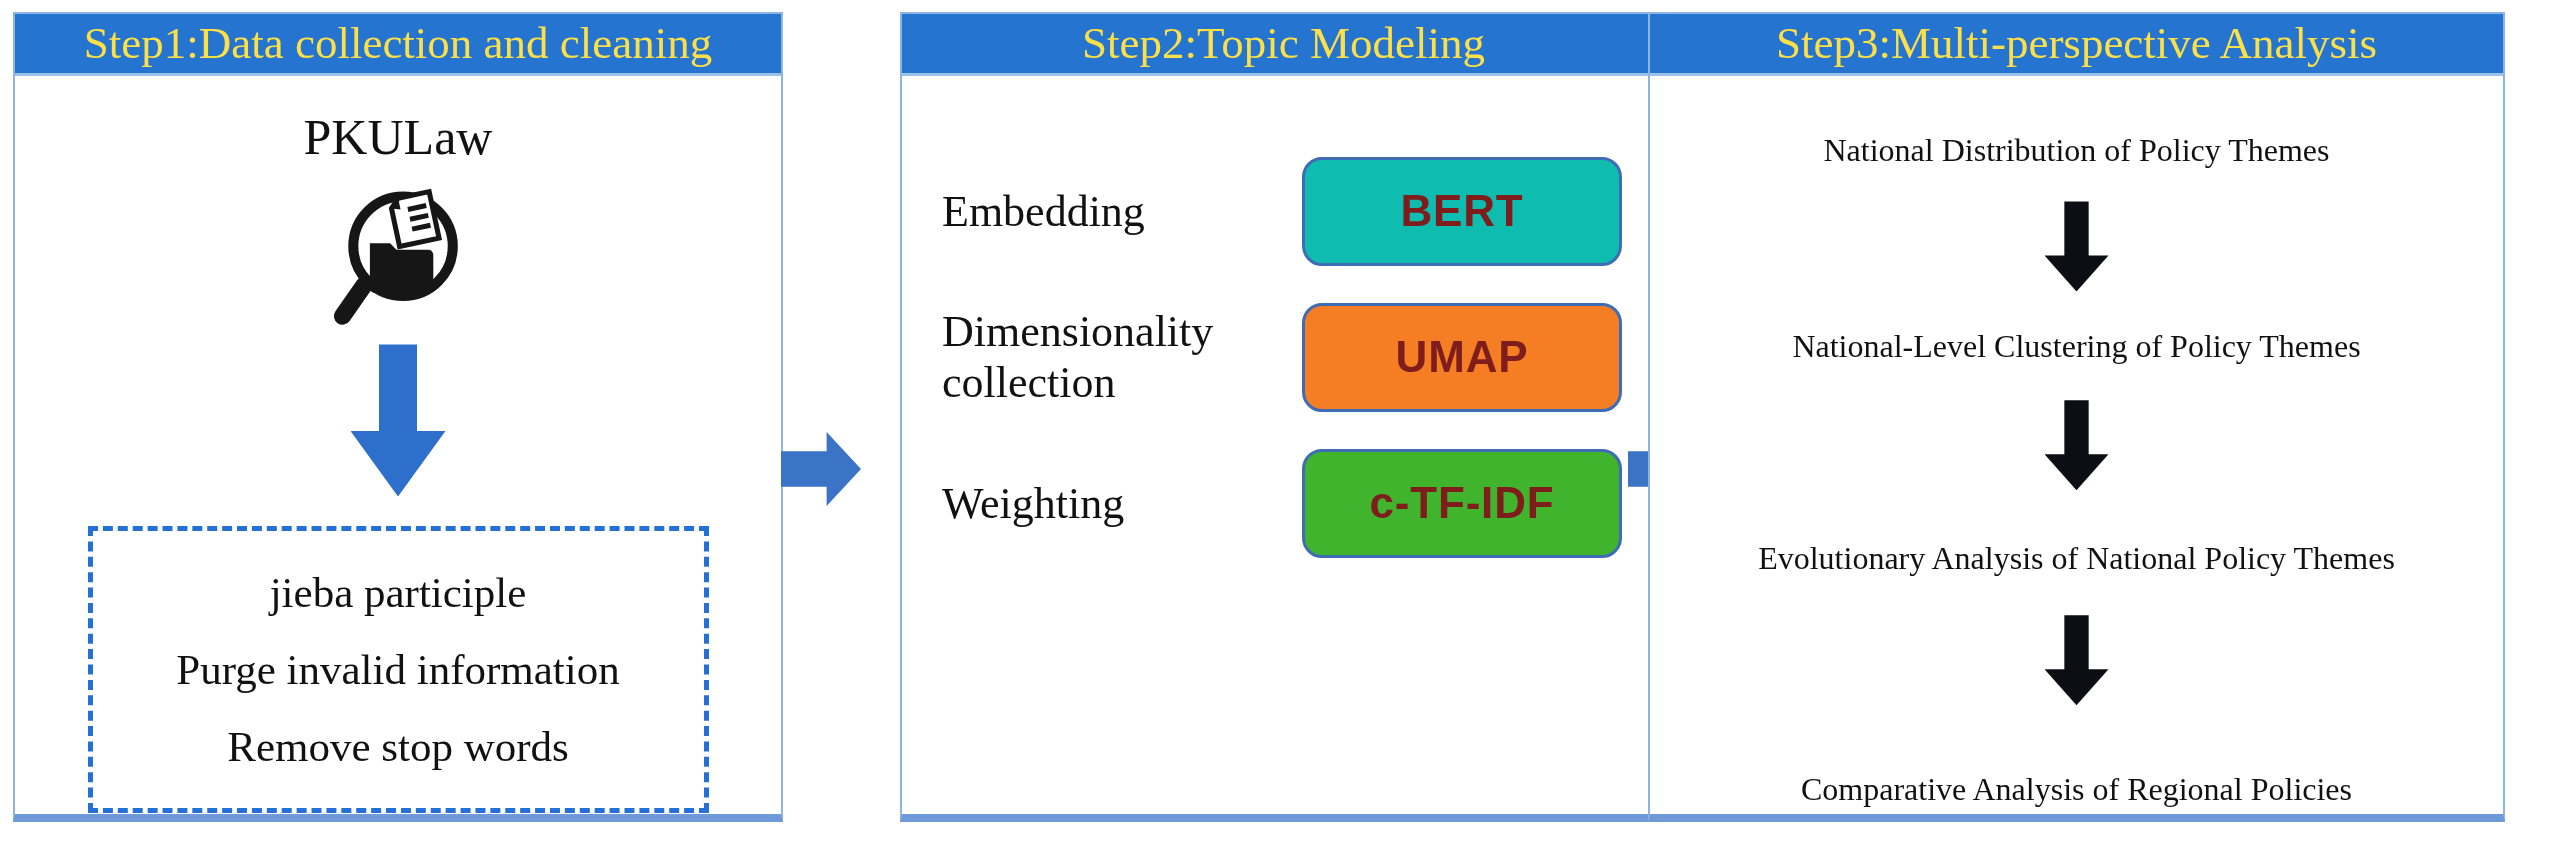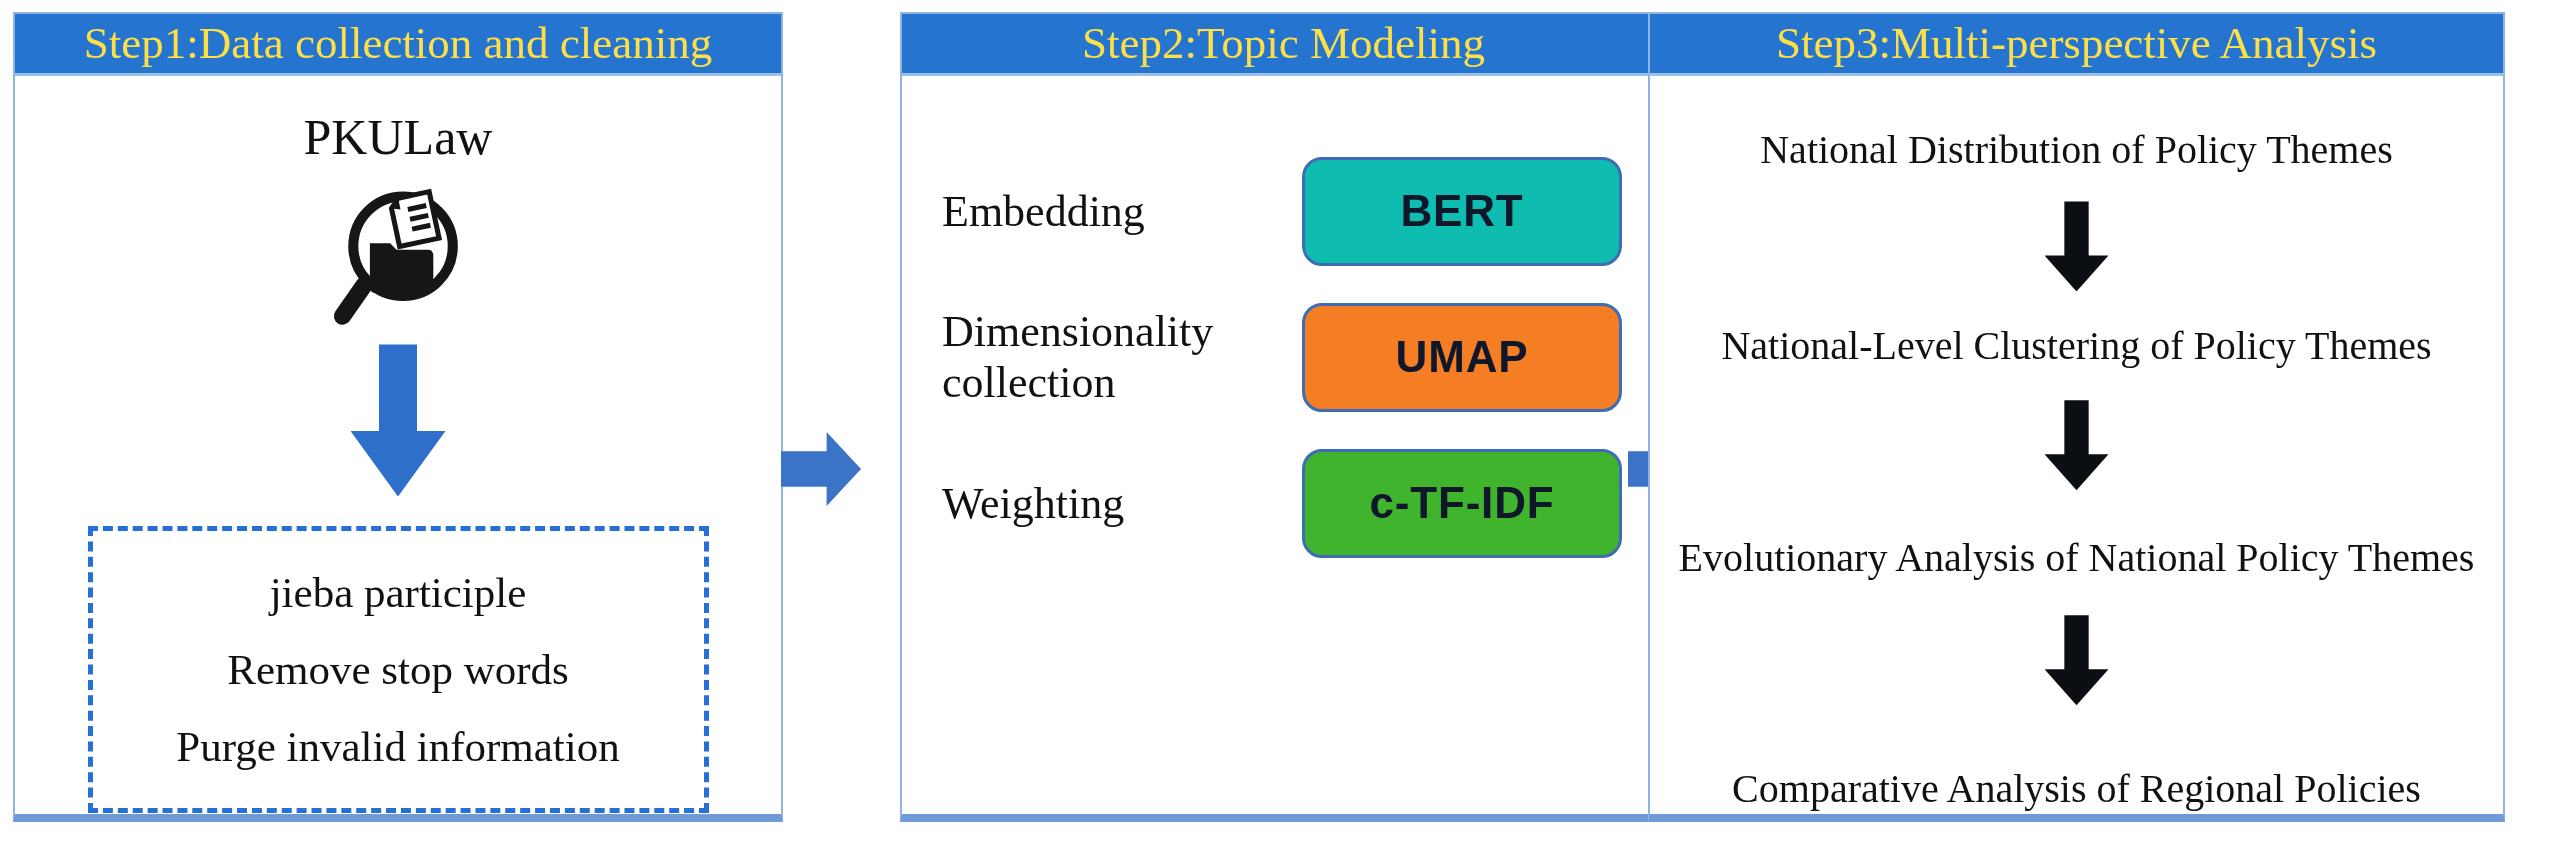--- a/index.html
+++ b/index.html
@@ -48,25 +48,25 @@
     justify-content:space-between;padding:0 43px 0 40px;flex:0 0 auto;
   }
   .model-row.r0{margin-top:81px;}
   .model-row.r1{margin-top:37px;}
   .model-row.r2{margin-top:37px;}
   .model-row.r3{margin-top:37px;}
   .model-label{font-size:44px;line-height:51px;max-width:357px;}
   .tool-button{
     width:320px;height:109px;box-sizing:border-box;border:3.1px solid #3E6CB5;
     border-radius:20px;display:flex;align-items:center;justify-content:center;
-    color:#0f172a;font-family:"Liberation Sans",sans-serif;
+    color:#7f1d1d;font-family:"Liberation Sans",sans-serif;
     font-size:44px;font-weight:600;letter-spacing:0.8px;white-space:nowrap;
   }
   
-  .analysis-step{font-size:40px;line-height:50px;white-space:nowrap;flex:0 0 auto;}
+  .analysis-step{font-size:32px;line-height:50px;white-space:nowrap;flex:0 0 auto;}
   .analysis-step.s0{margin-top:40px;}
   .analysis-step.s1{margin-top:20px;}
   .analysis-step.s2{margin-top:33px;}
   .analysis-step.s3{margin-top:49px;}
   .down-arrow-black{
     flex:0 0 auto;width:64px;height:90px;
     clip-path:polygon(31% 0,69% 0,69% 60%,100% 60%,50% 100%,0% 60%,31% 60%);
     filter:drop-shadow(0 0 1.6px #2F5496);
   }
   .down-arrow-black.a0{margin-top:17px;}
@@ -96,22 +96,22 @@
         <line x1="122" y1="58" x2="148" y2="58" stroke="#161616" stroke-width="7"></line>
         <line x1="122" y1="72" x2="148" y2="72" stroke="#161616" stroke-width="7"></line>
       </g>
       <path d="M66 92 h28 l9 9 h44 a7 7 0 0 1 7 7 v46 a7 7 0 0 1 -7 7 H73 a7 7 0 0 1 -7 -7 z" fill="#161616"></path>
     </svg>
 
     <div class="down-arrow-blue" style="background-color: rgb(45, 111, 203);"></div>
 
     <div class="dashed-box">
       <div class="clean-step">jieba participle</div>
+      <div class="clean-step">Purge invalid information</div>
       <div class="clean-step">Remove stop words</div>
-      <div class="clean-step">Purge invalid information</div>
     </div>
   </div>
 
   <div class="gap-arrow" id="gap-arrow-1" style="background-color: rgb(59, 115, 198);"></div>
 
   <div class="panel" id="panel2">
     <div class="panel-header" style="background-color: rgb(37, 116, 207);">Step2:Topic Modeling</div>
 
     <div class="model-row r0">
       <div class="model-label">Embedding</div>

